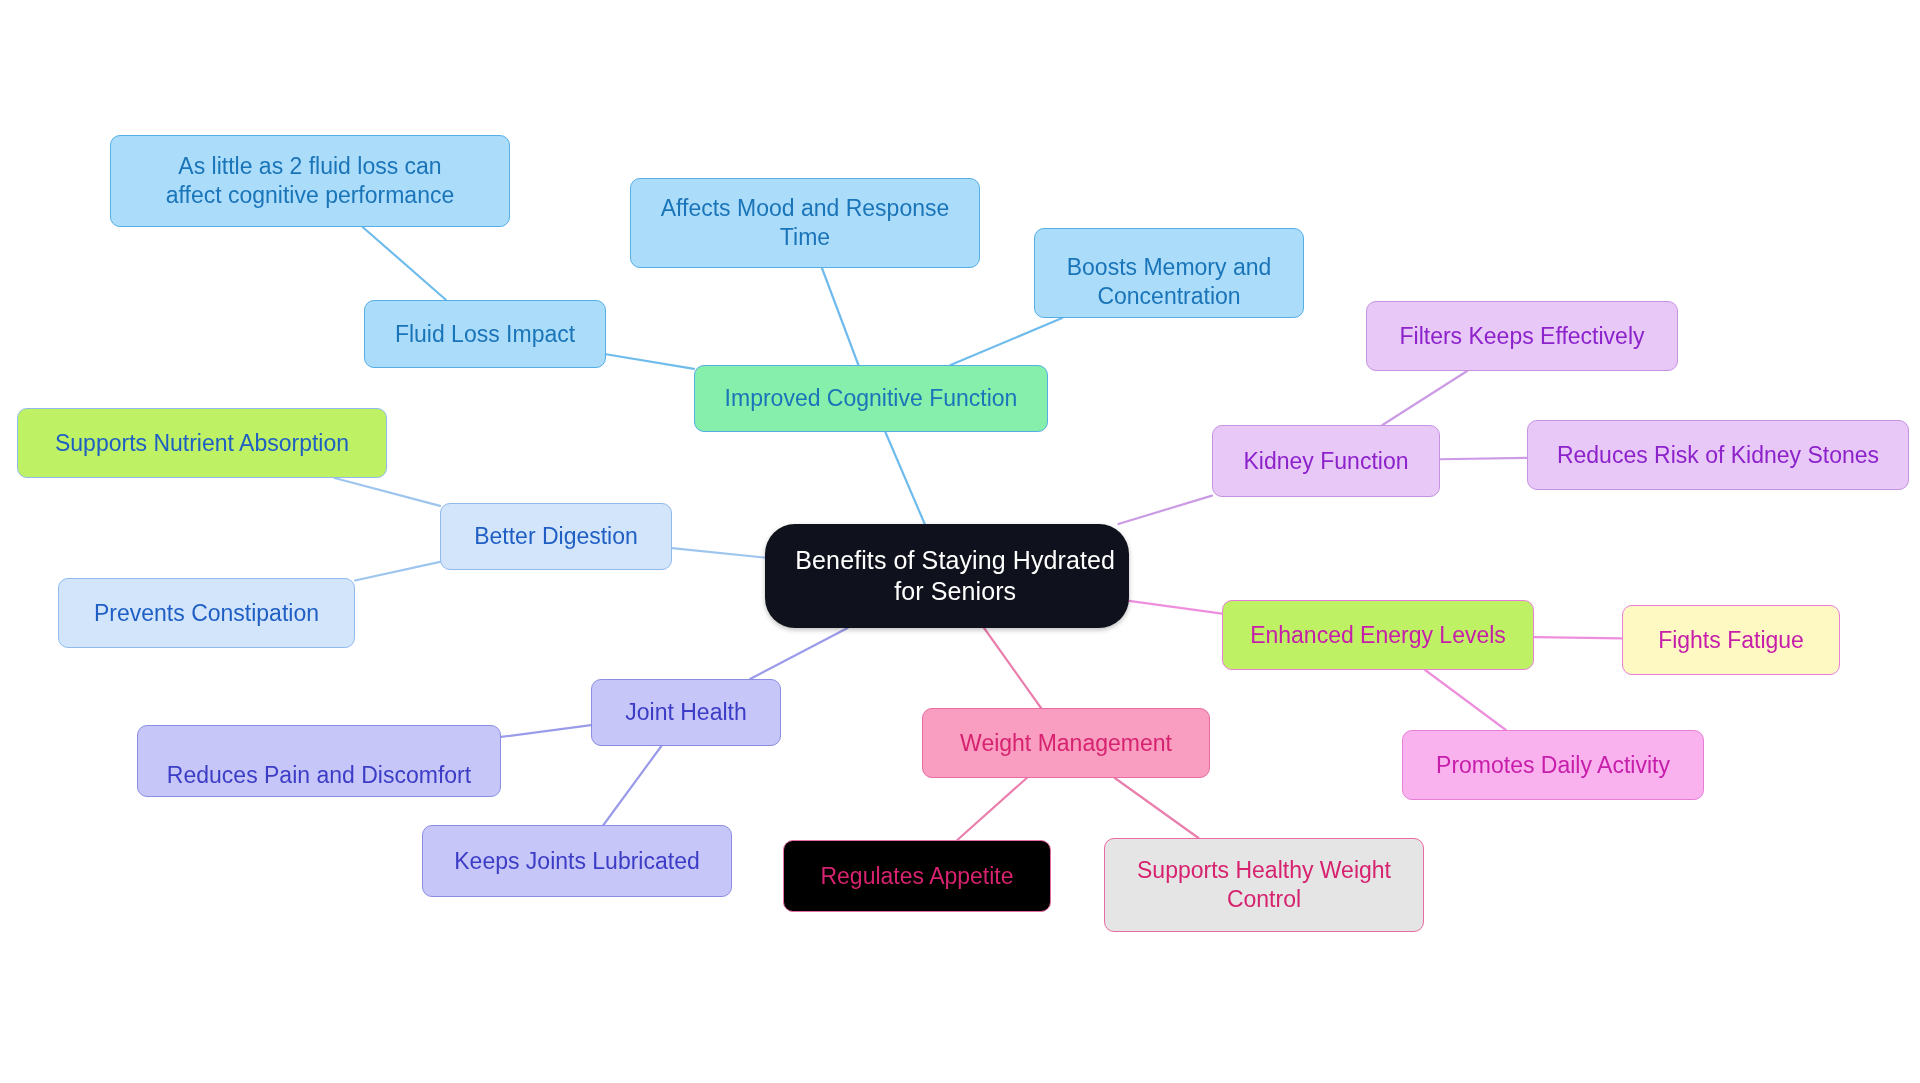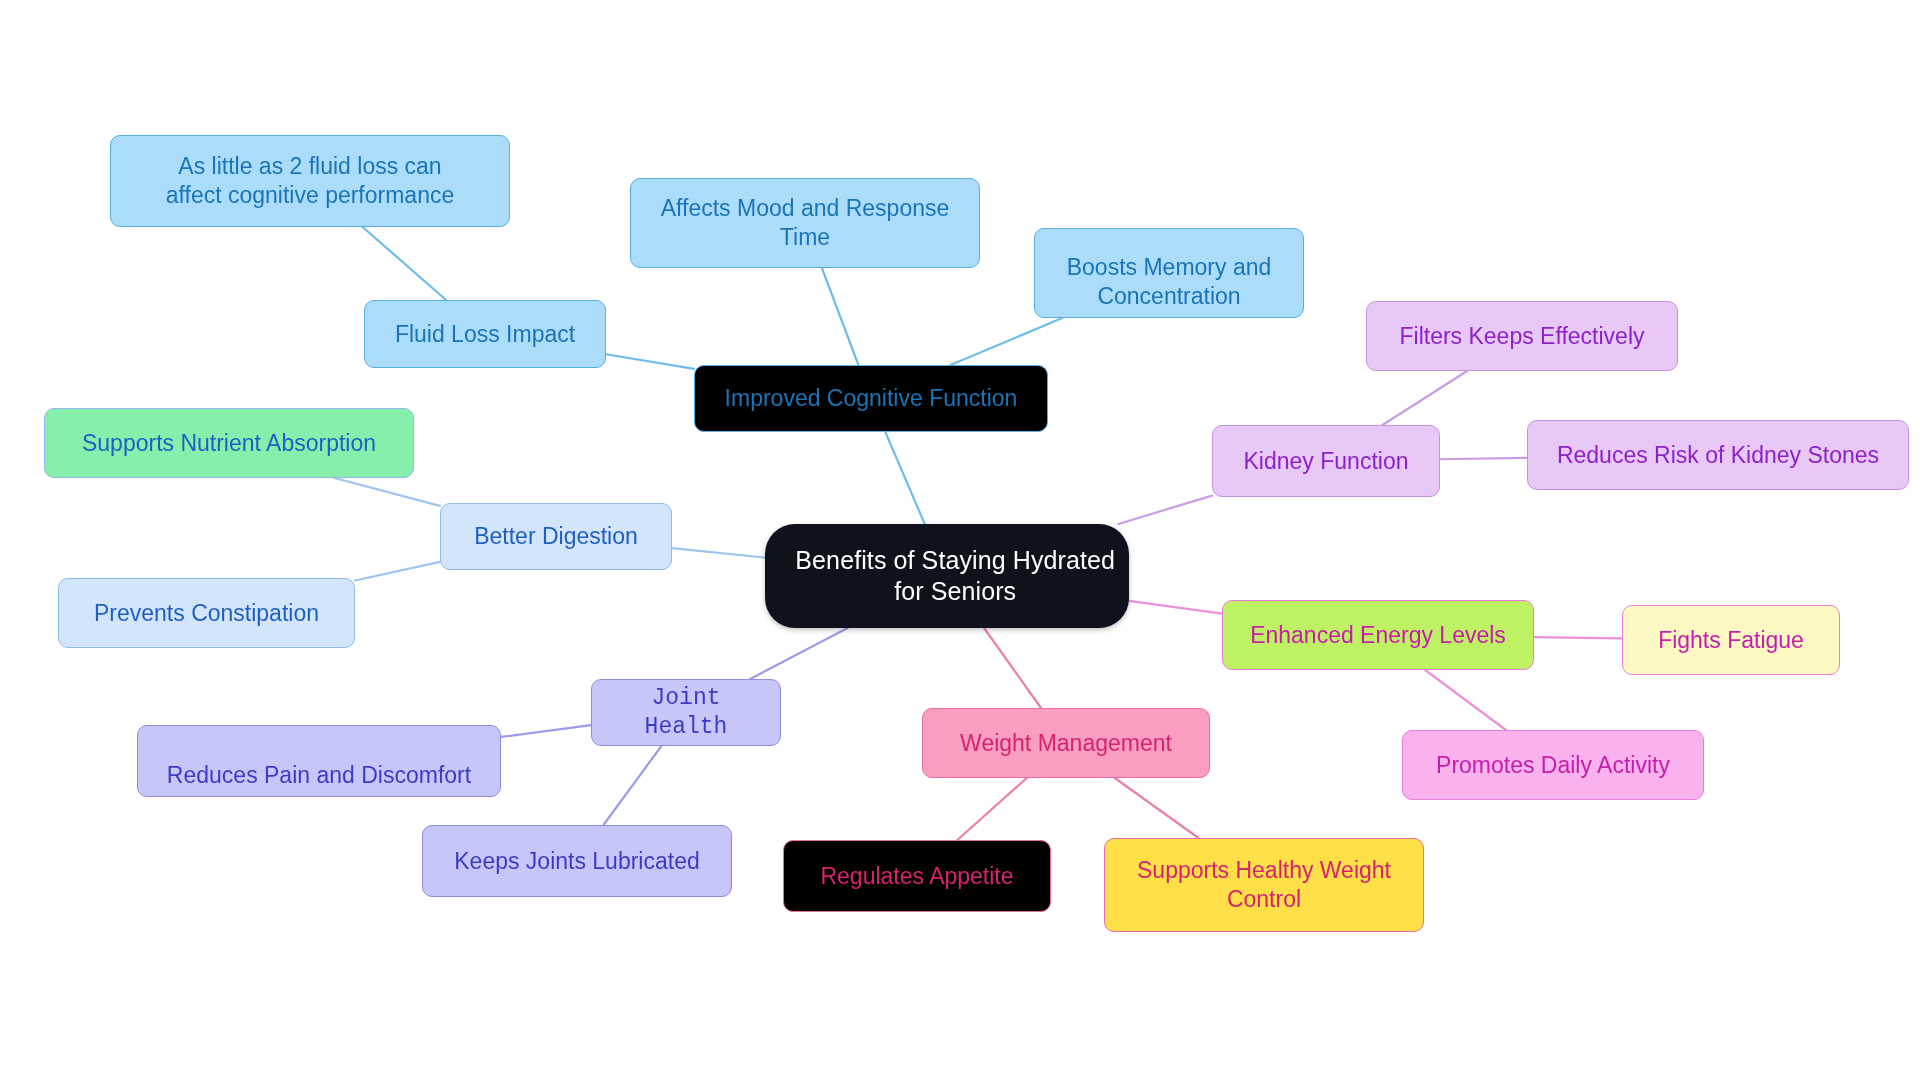--- a/index.html
+++ b/index.html
@@ -71,37 +71,37 @@
       <line x1="1129" y1="600.9141531322506" x2="1222" y2="613.6450116009281" stroke="#EE8FDD" stroke-width="2.2" stroke-linecap="round"></line>
       <line x1="1534" y1="637.2096317280453" x2="1622" y2="638.456090651558" stroke="#EE8FDD" stroke-width="2.2" stroke-linecap="round"></line>
       <line x1="1425.1153846153845" y1="670" x2="1505.8846153846155" y2="730" stroke="#EE8FDD" stroke-width="2.2" stroke-linecap="round"></line>
       <line x1="1118.3739130434783" y1="524" x2="1212" y2="495.5910290237467" stroke="#CB9BE5" stroke-width="2.2" stroke-linecap="round"></line>
       <line x1="1382.448" y1="425" x2="1467.12" y2="371" stroke="#CB9BE5" stroke-width="2.2" stroke-linecap="round"></line>
       <line x1="1440" y1="459.2551020408163" x2="1527" y2="457.9234693877551" stroke="#CB9BE5" stroke-width="2.2" stroke-linecap="round"></line>
     </svg>
   <div id="node-layer">
       <div class="node node-root" style="left: 765px; top: 524px; width: 364px; height: 104px; background: rgb(15, 18, 28); color: rgb(255, 255, 255);"><span>Benefits of Staying Hydrated
 for Seniors</span></div>
-      <div class="node node-branch" style="left: 694px; top: 365px; width: 354px; height: 67px; background: #000000; border-color: rgb(85, 174, 230); color: rgb(26, 116, 184);"><span>Improved Cognitive Function</span></div>
+      <div class="node node-branch" style="left: 694px; top: 365px; width: 354px; height: 67px; background: #86efac; border-color: rgb(85, 174, 230); color: rgb(26, 116, 184);"><span>Improved Cognitive Function</span></div>
       <div class="node node-leaf" style="left: 630px; top: 178px; width: 350px; height: 90px; background: rgb(171, 221, 251); border-color: rgb(85, 174, 230); color: rgb(26, 116, 184);"><span>Affects Mood and Response
 Time</span></div>
       <div class="node node-leaf" style="left: 1034px; top: 228px; width: 270px; height: 90px; background: rgb(171, 221, 251); border-color: rgb(85, 174, 230); color: rgb(26, 116, 184); align-items: flex-end;"><span>Boosts Memory and
 Concentration</span></div>
       <div class="node node-leaf" style="left: 364px; top: 300px; width: 242px; height: 68px; background: rgb(171, 221, 251); border-color: rgb(85, 174, 230); color: rgb(26, 116, 184);"><span>Fluid Loss Impact</span></div>
       <div class="node node-leaf" style="left: 110px; top: 135px; width: 400px; height: 92px; background: rgb(171, 221, 251); border-color: rgb(85, 174, 230); color: rgb(26, 116, 184);"><span>As little as 2 fluid loss can
 affect cognitive performance</span></div>
       <div class="node node-branch" style="left: 440px; top: 503px; width: 232px; height: 67px; background: rgb(211, 229, 251); border-color: rgb(143, 186, 235); color: rgb(31, 95, 196);"><span>Better Digestion</span></div>
-      <div class="node node-leaf" style="left: 17px; top: 408px; width: 370px; height: 70px; background: #86efac; border-color: rgb(143, 186, 235); color: rgb(31, 95, 196); margin-left: 27px;"><span>Supports Nutrient Absorption</span></div>
+      <div class="node node-leaf" style="left: 17px; top: 408px; width: 370px; height: 70px; background: #bef264; border-color: rgb(143, 186, 235); color: rgb(31, 95, 196);"><span>Supports Nutrient Absorption</span></div>
       <div class="node node-leaf" style="left: 58px; top: 578px; width: 297px; height: 70px; background: rgb(211, 229, 251); border-color: rgb(143, 186, 235); color: rgb(31, 95, 196);"><span>Prevents Constipation</span></div>
-      <div class="node node-branch" style="left: 591px; top: 679px; width: 190px; height: 67px; background: rgb(198, 199, 248); border-color: rgb(140, 141, 226); color: rgb(60, 60, 198); font-family: Liberation Mono, monospace;"><span>Joint Health</span></div>
+      <div class="node node-branch" style="left: 591px; top: 679px; width: 190px; height: 67px; background: rgb(198, 199, 248); border-color: rgb(140, 141, 226); color: rgb(60, 60, 198);"><span>Joint Health</span></div>
       <div class="node node-leaf" style="left: 137px; top: 725px; width: 364px; height: 72px; background: rgb(198, 199, 248); border-color: rgb(140, 141, 226); color: rgb(60, 60, 198); align-items: flex-end;"><span>Reduces Pain and Discomfort</span></div>
       <div class="node node-leaf" style="left: 422px; top: 825px; width: 310px; height: 72px; background: rgb(198, 199, 248); border-color: rgb(140, 141, 226); color: rgb(60, 60, 198);"><span>Keeps Joints Lubricated</span></div>
       <div class="node node-branch" style="left: 922px; top: 708px; width: 288px; height: 70px; background: rgb(249, 157, 193); border-color: rgb(232, 107, 161); color: rgb(215, 34, 111);"><span>Weight Management</span></div>
       <div class="node node-leaf" style="left: 783px; top: 840px; width: 268px; height: 72px; background: #000000; border-color: rgb(232, 107, 161); color: rgb(215, 34, 111);"><span>Regulates Appetite</span></div>
-      <div class="node node-leaf" style="left: 1104px; top: 838px; width: 320px; height: 94px; background: #fde047; border-color: rgb(232, 107, 161); color: rgb(215, 34, 111);"><span>Supports Healthy Weight
+      <div class="node node-leaf" style="left: 1104px; top: 838px; width: 320px; height: 94px; background: #e5e5e5; border-color: rgb(232, 107, 161); color: rgb(215, 34, 111);"><span>Supports Healthy Weight
 Control</span></div>
       <div class="node node-branch" style="left: 1222px; top: 600px; width: 312px; height: 70px; background: #bef264; border-color: rgb(233, 126, 215); color: rgb(198, 29, 170);"><span>Enhanced Energy Levels</span></div>
       <div class="node node-leaf" style="left: 1622px; top: 605px; width: 218px; height: 70px; background: #fef9c3; border-color: rgb(233, 126, 215); color: rgb(198, 29, 170);"><span>Fights Fatigue</span></div>
       <div class="node node-leaf" style="left: 1402px; top: 730px; width: 302px; height: 70px; background: rgb(249, 178, 238); border-color: rgb(233, 126, 215); color: rgb(198, 29, 170);"><span>Promotes Daily Activity</span></div>
       <div class="node node-branch" style="left: 1212px; top: 425px; width: 228px; height: 72px; background: rgb(231, 200, 247); border-color: rgb(199, 146, 226); color: rgb(141, 34, 203);"><span>Kidney Function</span></div>
       <div class="node node-leaf" style="left: 1366px; top: 301px; width: 312px; height: 70px; background: rgb(231, 200, 247); border-color: rgb(199, 146, 226); color: rgb(141, 34, 203);"><span>Filters Keeps Effectively</span></div>
       <div class="node node-leaf" style="left: 1527px; top: 420px; width: 382px; height: 70px; background: rgb(231, 200, 247); border-color: rgb(199, 146, 226); color: rgb(141, 34, 203);"><span>Reduces Risk of Kidney Stones</span></div>
     </div>
 </div>
 

